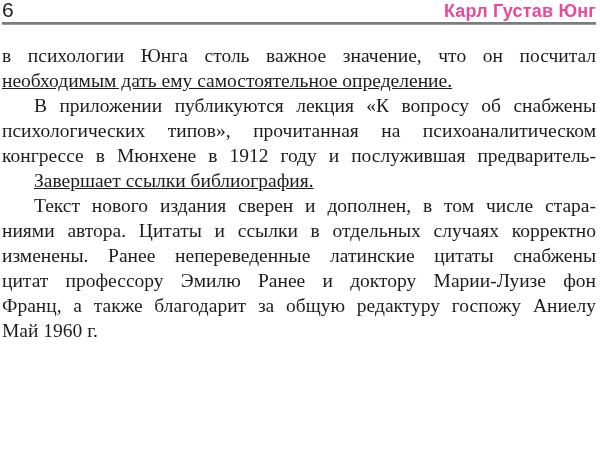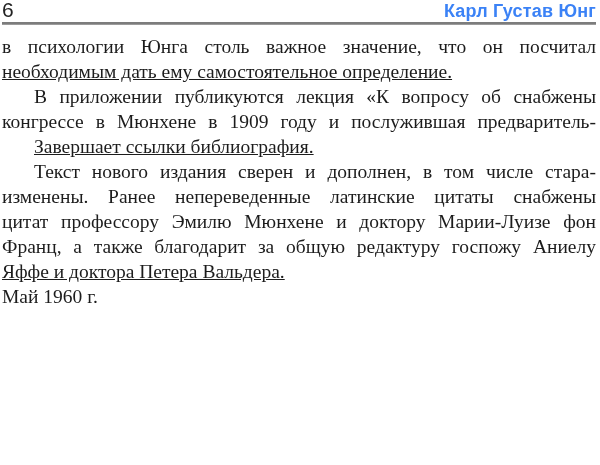--- a/index.html
+++ b/index.html
@@ -28,30 +28,30 @@
   .page-num {
     font-size: 21px;
     line-height: 20px;
     font-weight: 400;
     color: #222222;
   }
   .running-title {
     font-size: 18px;
     line-height: 20px;
     font-weight: 700;
-    color: #3b82f6;
+    color: #ec4899;
     letter-spacing: 0.2px;
   }
   .rule {
     height: 3px;
     margin-top: 2px;
     background: linear-gradient(to bottom, var(--rule_dark, #7c7c7c) 0%, var(--rule_dark, #7c7c7c) 60%, var(--rule_light, #b2b2b2) 100%);
   }
   .body-text {
-    margin-top: 9px;
+    margin-top: 18px;
     font-size: 19.5px;
     line-height: 25px;
   }
   .line {
     text-align: justify;
     text-align-last: justify;
     white-space: normal;
   }
   .line.end {
     text-align-last: left;
@@ -72,22 +72,23 @@
 <div class="page">
   <div class="header">
     <span class="page-num">6</span>
     <span class="running-title">Карл Густав Юнг</span>
   </div>
   <div class="rule"></div>
   <div class="body-text">
       <div class="line">в психологии Юнга столь важное значение, что он посчитал</div>
       <div class="line end">необходимым дать ему самостоятельное определение.</div>
       <div class="line ind">В приложении публикуются лекция «К вопросу об снабжены</div>
-      <div class="line">конгрессе в Мюнхене в 1909 году и послужившая предваритель-</div>
+      <div class="line">психологических типов», прочитанная на психоаналитическом</div>
+      <div class="line">конгрессе в Мюнхене в 1912 году и послужившая предваритель-</div>
       <div class="line ind end">Завершает ссылки библиография.</div>
       <div class="line ind">Текст нового издания сверен и дополнен, в том числе стара-</div>
+      <div class="line">ниями автора. Цитаты и ссылки в отдельных случаях корректно</div>
       <div class="line">изменены. Ранее непереведенные латинские цитаты снабжены</div>
-      <div class="line">цитат профессору Эмилю Мюнхене и доктору Марии-Луизе фон</div>
+      <div class="line">цитат профессору Эмилю Ранее и доктору Марии-Луизе фон</div>
       <div class="line">Франц, а также благодарит за общую редактуру госпожу Аниелу</div>
-      <div class="line end">Яффе и доктора Петера Вальдера.</div>
     </div>
   <div class="date-line">Май 1960 г.</div>
 </div>
 
 </body></html>

